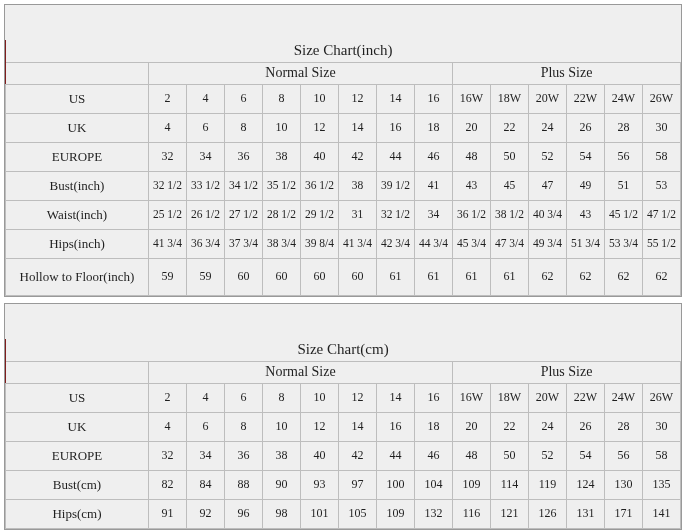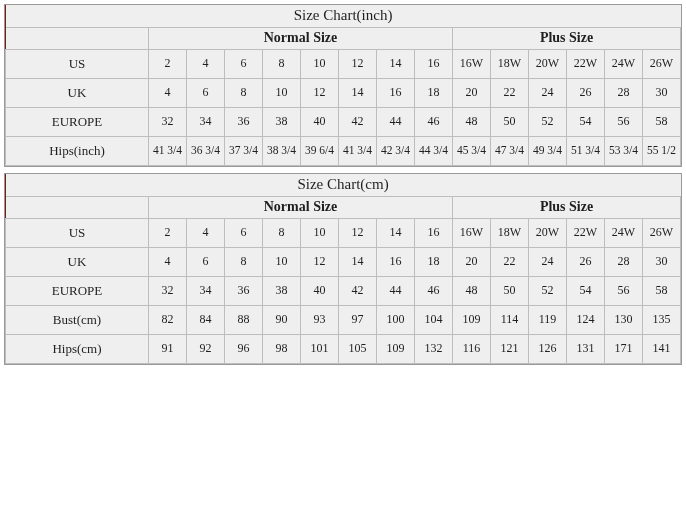--- a/index.html
+++ b/index.html
@@ -27,20 +27,21 @@
   .chart-block {
     border: 1px solid #999999;
     background: #efefef;
     box-sizing: border-box;
   }
   table.size-table {
     border-collapse: collapse;
     width: 100%;
     table-layout: fixed;
     background: #7f1d1d;
+    margin-top: 35px;
   }
   table.size-table td {
     border: 1px solid #bdbdbd;
     text-align: center;
     vertical-align: middle;
     background: #efefef;
     color: #1f1f1f;
     font-size: 12px;
     padding: 0;
     line-height: 1.15;
@@ -48,21 +49,20 @@
   .title-cell {
     font-size: 15px !important;
     border-top: none !important;
     border-left: none !important;
     border-right: none !important;
     height: 22px;
   }
   .group-cell {
     font-size: 14px !important;
     height: 21px;
-    font-weight: bold;
   }
   .rowhead {
     font-size: 13px !important;
   }
   .rowhead-wide {
     font-size: 13px !important;
   }
   .data-row td {
     height: 28px;
   }
@@ -144,40 +144,91 @@
           <td>44</td>
           <td>46</td>
           <td>48</td>
           <td>50</td>
           <td>52</td>
           <td>54</td>
           <td>56</td>
           <td>58</td>
         </tr>
 
-
+        <tr class="data-row">
+          <td class="rowhead">Bust(inch)</td>
+          <td class="small">32 1/2</td>
+          <td class="small">33 1/2</td>
+          <td class="small">34 1/2</td>
+          <td class="small">35 1/2</td>
+          <td class="small">36 1/2</td>
+          <td class="small">38</td>
+          <td class="small">39 1/2</td>
+          <td class="small">41</td>
+          <td class="small">43</td>
+          <td class="small">45</td>
+          <td class="small">47</td>
+          <td class="small">49</td>
+          <td class="small">51</td>
+          <td class="small">53</td>
+        </tr>
+
+        <tr class="data-row">
+          <td class="rowhead">Waist(inch)</td>
+          <td class="small">25 1/2</td>
+          <td class="small">26 1/2</td>
+          <td class="small">27 1/2</td>
+          <td class="small">28 1/2</td>
+          <td class="small">29 1/2</td>
+          <td class="small">31</td>
+          <td class="small">32 1/2</td>
+          <td class="small">34</td>
+          <td class="small">36 1/2</td>
+          <td class="small">38 1/2</td>
+          <td class="small">40 3/4</td>
+          <td class="small">43</td>
+          <td class="small">45 1/2</td>
+          <td class="small">47 1/2</td>
+        </tr>
 
         <tr class="data-row">
           <td class="rowhead">Hips(inch)</td>
           <td class="small">41 3/4</td>
           <td class="small">36 3/4</td>
           <td class="small">37 3/4</td>
           <td class="small">38 3/4</td>
-          <td class="small">39 6/4</td>
+          <td class="small">39 8/4</td>
           <td class="small">41 3/4</td>
           <td class="small">42 3/4</td>
           <td class="small">44 3/4</td>
           <td class="small">45 3/4</td>
           <td class="small">47 3/4</td>
           <td class="small">49 3/4</td>
           <td class="small">51 3/4</td>
           <td class="small">53 3/4</td>
           <td class="small">55 1/2</td>
         </tr>
 
+        <tr class="tall-row">
+          <td class="rowhead-wide">Hollow to Floor(inch)</td>
+          <td>59</td>
+          <td>59</td>
+          <td>60</td>
+          <td>60</td>
+          <td>60</td>
+          <td>60</td>
+          <td>61</td>
+          <td>61</td>
+          <td>61</td>
+          <td>61</td>
+          <td>62</td>
+          <td>62</td>
+          <td>62</td>
+          <td>62</td>
+        </tr>
       </tbody>
     </table>
   </div>
 
   <div class="chart-block">
     <table class="size-table">
       <colgroup>
         <col style="width:143px">
         <col span="14" style="width:38px">
       </colgroup>

